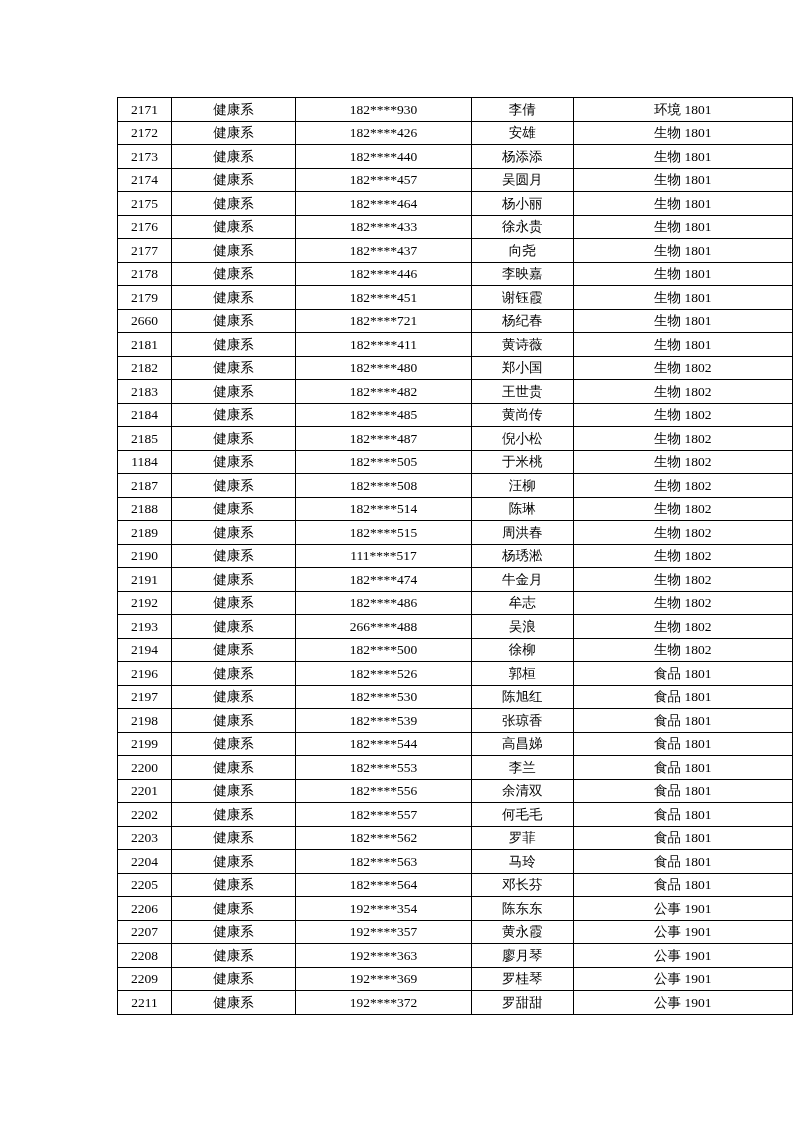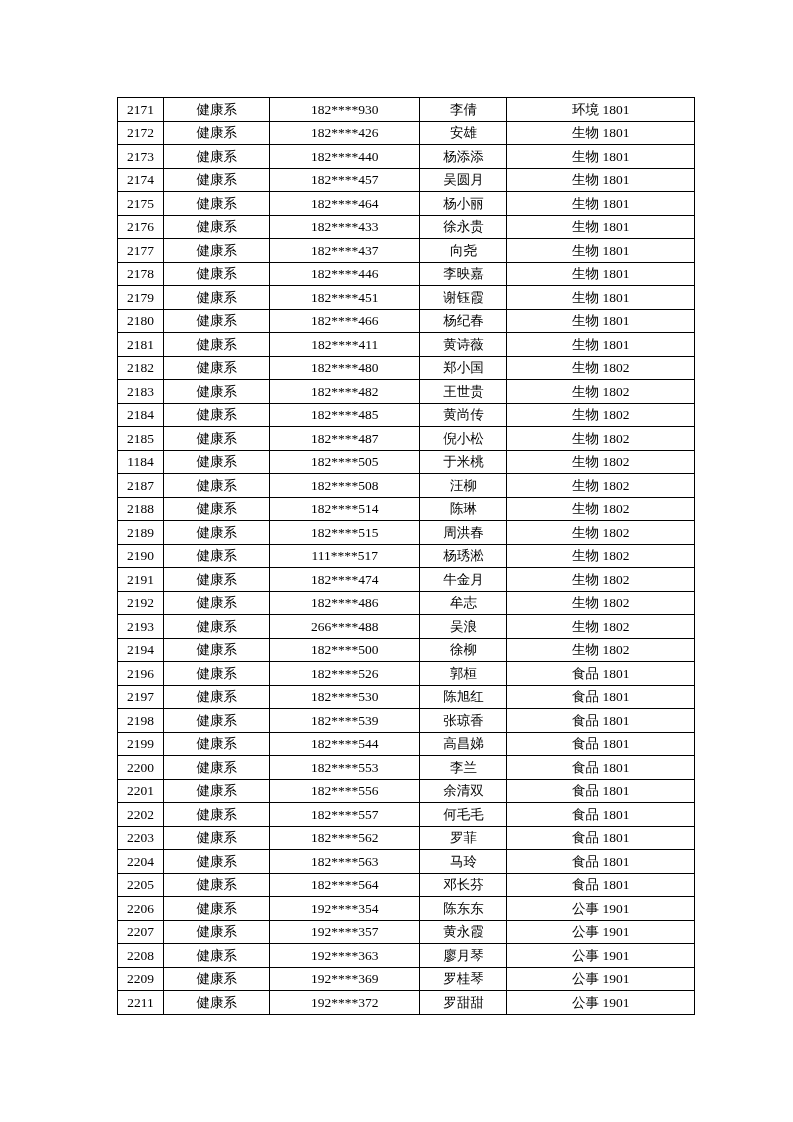--- a/index.html
+++ b/index.html
@@ -14,21 +14,21 @@
     margin: 0 auto;
     background: #ffffff;
     overflow: hidden;
     font-family: "Liberation Serif", "DejaVu Serif", serif;
     color: #000000;
   }
   table.roster {
     position: absolute;
     left: 117px;
     top: 97px;
-    width: 578px;
+    width: 676px;
     height: 918px;
     border-collapse: collapse;
     table-layout: fixed;
   }
   table.roster td {
     border: 1px solid #000000;
     text-align: center;
     vertical-align: middle;
     font-size: 13.5px;
     line-height: 1;
@@ -112,23 +112,23 @@
           <td>生物 1801</td>
         </tr>
         <tr>
           <td>2179</td>
           <td>健康系</td>
           <td>182****451</td>
           <td>谢钰霞</td>
           <td>生物 1801</td>
         </tr>
         <tr>
-          <td>2180</td>
-          <td>健康系</td>
-          <td>182****466</td>
+          <td>2660</td>
+          <td>健康系</td>
+          <td>182****721</td>
           <td>杨纪春</td>
           <td>生物 1801</td>
         </tr>
         <tr>
           <td>2181</td>
           <td>健康系</td>
           <td>182****411</td>
           <td>黄诗薇</td>
           <td>生物 1801</td>
         </tr>

